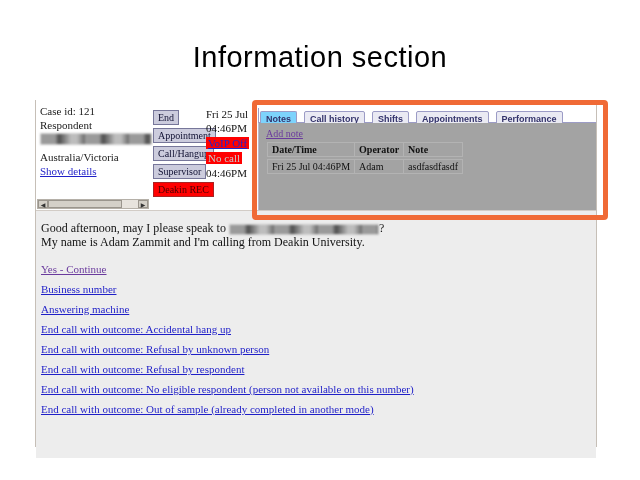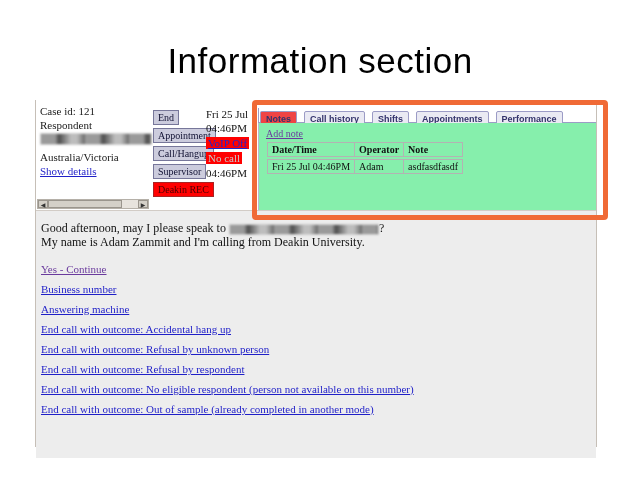--- a/index.html
+++ b/index.html
@@ -3,21 +3,21 @@
 <meta charset="utf-8">
 <style>
   * { margin:0; padding:0; box-sizing:border-box; }
   html,body { background:#ffffff; }
   .slide {
     position:relative; width:640px; height:480px; background:#ffffff;
     font-family:"Liberation Serif", serif; overflow:hidden;
   }
   .title {
     position:absolute; top:41px; left:0; width:640px; text-align:center;
-    font-family:"Liberation Sans", sans-serif; font-size:35px; color:#000000;
+    font-family:"Liberation Sans", sans-serif; font-size:29px; color:#000000;
     letter-spacing:0.5px;
   }
   
   .shot {
     position:absolute; left:35px; top:100px; width:562px; height:347px;
     border-left:1px solid #c6bfb7; border-right:1px solid #c6bfb7;
     border-bottom:1px solid #c6bfb7; background:#ffffff;
   }
   .shot-top { position:absolute; left:0; top:0; width:560px; height:110px; background:#ffffff; }
   .shot-bottom {
@@ -62,22 +62,22 @@
     position:absolute; left:0; top:3px; width:338px; height:15px;
     border-bottom:1px solid #9c9cc6; border-left:1px solid #9c9cc6;
   }
   .tab {
     position:relative; display:inline-block; vertical-align:bottom;
     font-family:"Liberation Sans", sans-serif; font-weight:bold; font-size:9px;
     color:#33336b; background:#eaeaf3; border:1px solid #9c9cc6;
     padding:2px 5px 1px 5px; margin-left:3px; height:15px; cursor:pointer;
     border-top-left-radius:2px; border-top-right-radius:2px; white-space:nowrap;
   }
-  .tab.active { background:#ef4444; border-bottom:1px solid #ffffff; margin-left:1px; }
-  .tab-content { position:absolute; left:0; top:18px; width:338px; height:87px; border-left:1px solid #b9b9cf; background:#86efac; }
+  .tab.active { background:#7dd3fc; border-bottom:1px solid #ffffff; margin-left:1px; }
+  .tab-content { position:absolute; left:0; top:18px; width:338px; height:87px; border-left:1px solid #b9b9cf; background:#a3a3a3; }
   .addnote { position:absolute; left:7px; top:5px; font-size:10px; }
   .notes-table { position:absolute; left:8px; top:19px; border-collapse:collapse; font-size:10px; color:#111; }
   .notes-table th, .notes-table td { border:1px solid #b3b3b3; padding:1px 4px; text-align:left; white-space:nowrap; font-weight:normal; }
   .notes-table th { font-weight:bold; }
   .notes-table tr.spacer td { border:none; height:3px; padding:0; }
   
   .script { position:absolute; left:5px; top:110px; width:552px; font-size:12px; color:#111111; }
   .script-line { position:absolute; white-space:nowrap; }
   .script-link { position:absolute; white-space:nowrap; font-size:11px; }
   

